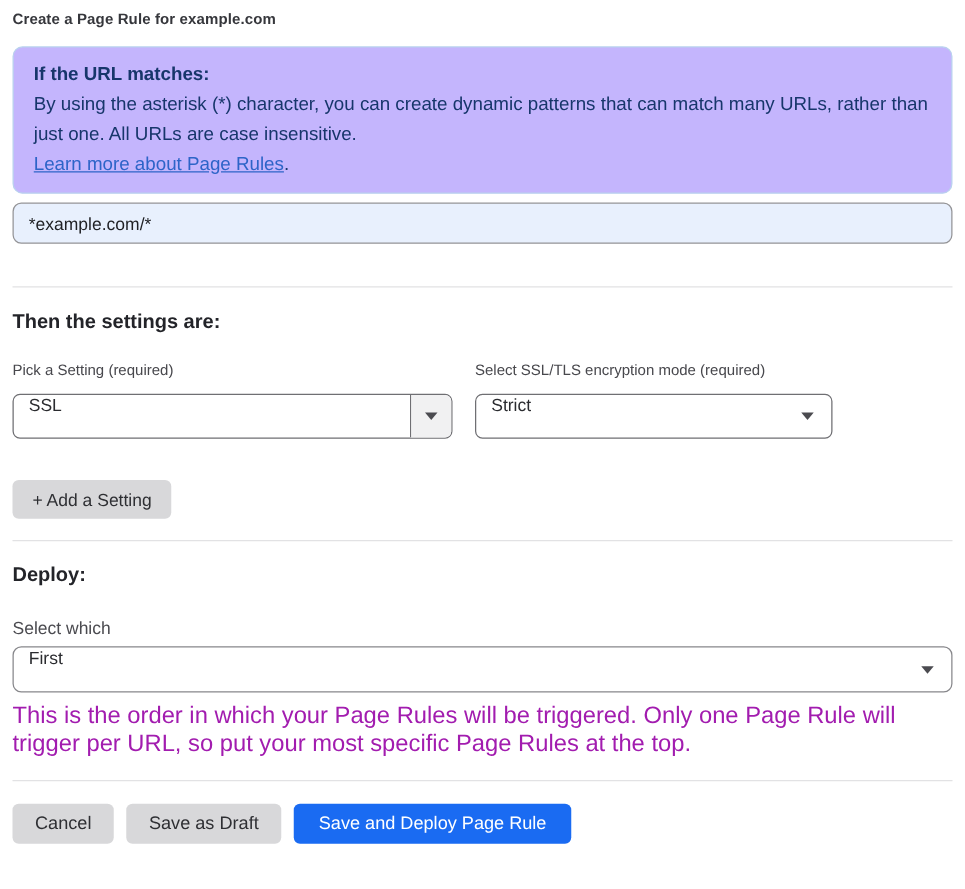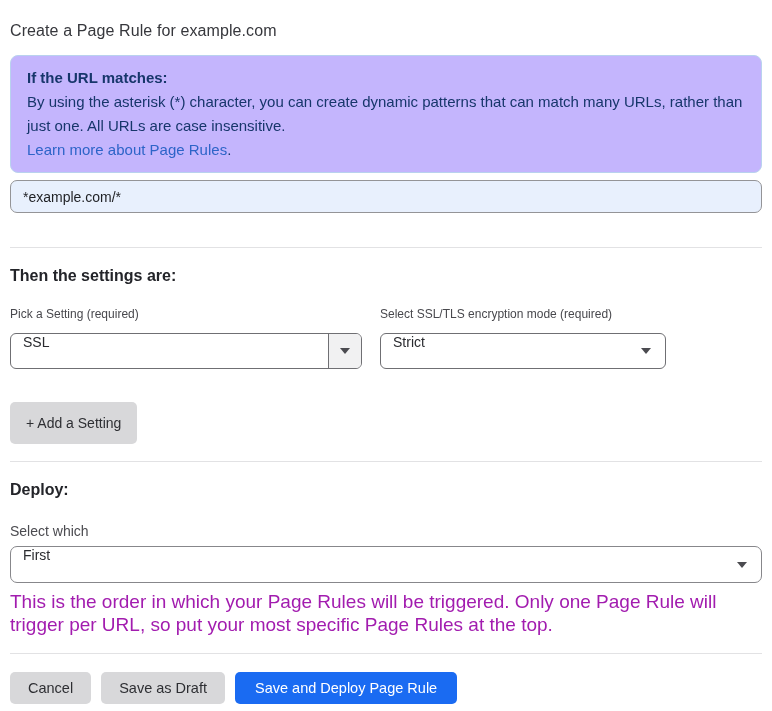--- a/index.html
+++ b/index.html
@@ -7,40 +7,41 @@
   body {
     width: 772px;
     height: 711px;
     font-family: "Liberation Sans", sans-serif;
     color: #37383c;
     overflow: hidden;
   }
   .container { padding: 0 10px; width: 772px; }
 
   h1.page-title {
-    padding-top: 22px;
-    font-size: 16px;
-    font-weight: 400;
+    padding-top: 8px;
+    font-size: 12px;
+    font-weight: 700;
     color: #36373c;
     letter-spacing: 0.1px;
   }
 
   .info-box {
     margin-top: 15px;
     background: #c4b5fd;
     border: 1px solid #b9d2ee;
     border-radius: 8px;
     padding: 10px 16px;
     font-size: 15px;
     line-height: 24px;
     color: #17366b;
   }
   .info-box .info-heading { font-weight: 700; }
   .info-box a.learn-link {
     color: #2d64c8;
+    text-decoration: underline;
     cursor: pointer;
   }
   .info-box .link-suffix { color: #17366b; }
 
   .field-label {
     margin-top: 24px;
     font-size: 14px;
     color: #4b4b50;
   }
 
@@ -122,21 +123,21 @@
   }
   .caret {
     width: 0; height: 0;
     border-left: 5px solid transparent;
     border-right: 5px solid transparent;
     border-top: 6px solid #4b4b50;
   }
 
   .add-setting-btn {
     margin-top: 33px;
-    height: 42px;
+    height: 31px;
     padding: 0 16px;
     background: #d8d8da;
     border: none;
     border-radius: 5px;
     font-family: "Liberation Sans", sans-serif;
     font-size: 14px;
     color: #2e2f33;
     cursor: pointer;
   }
 

